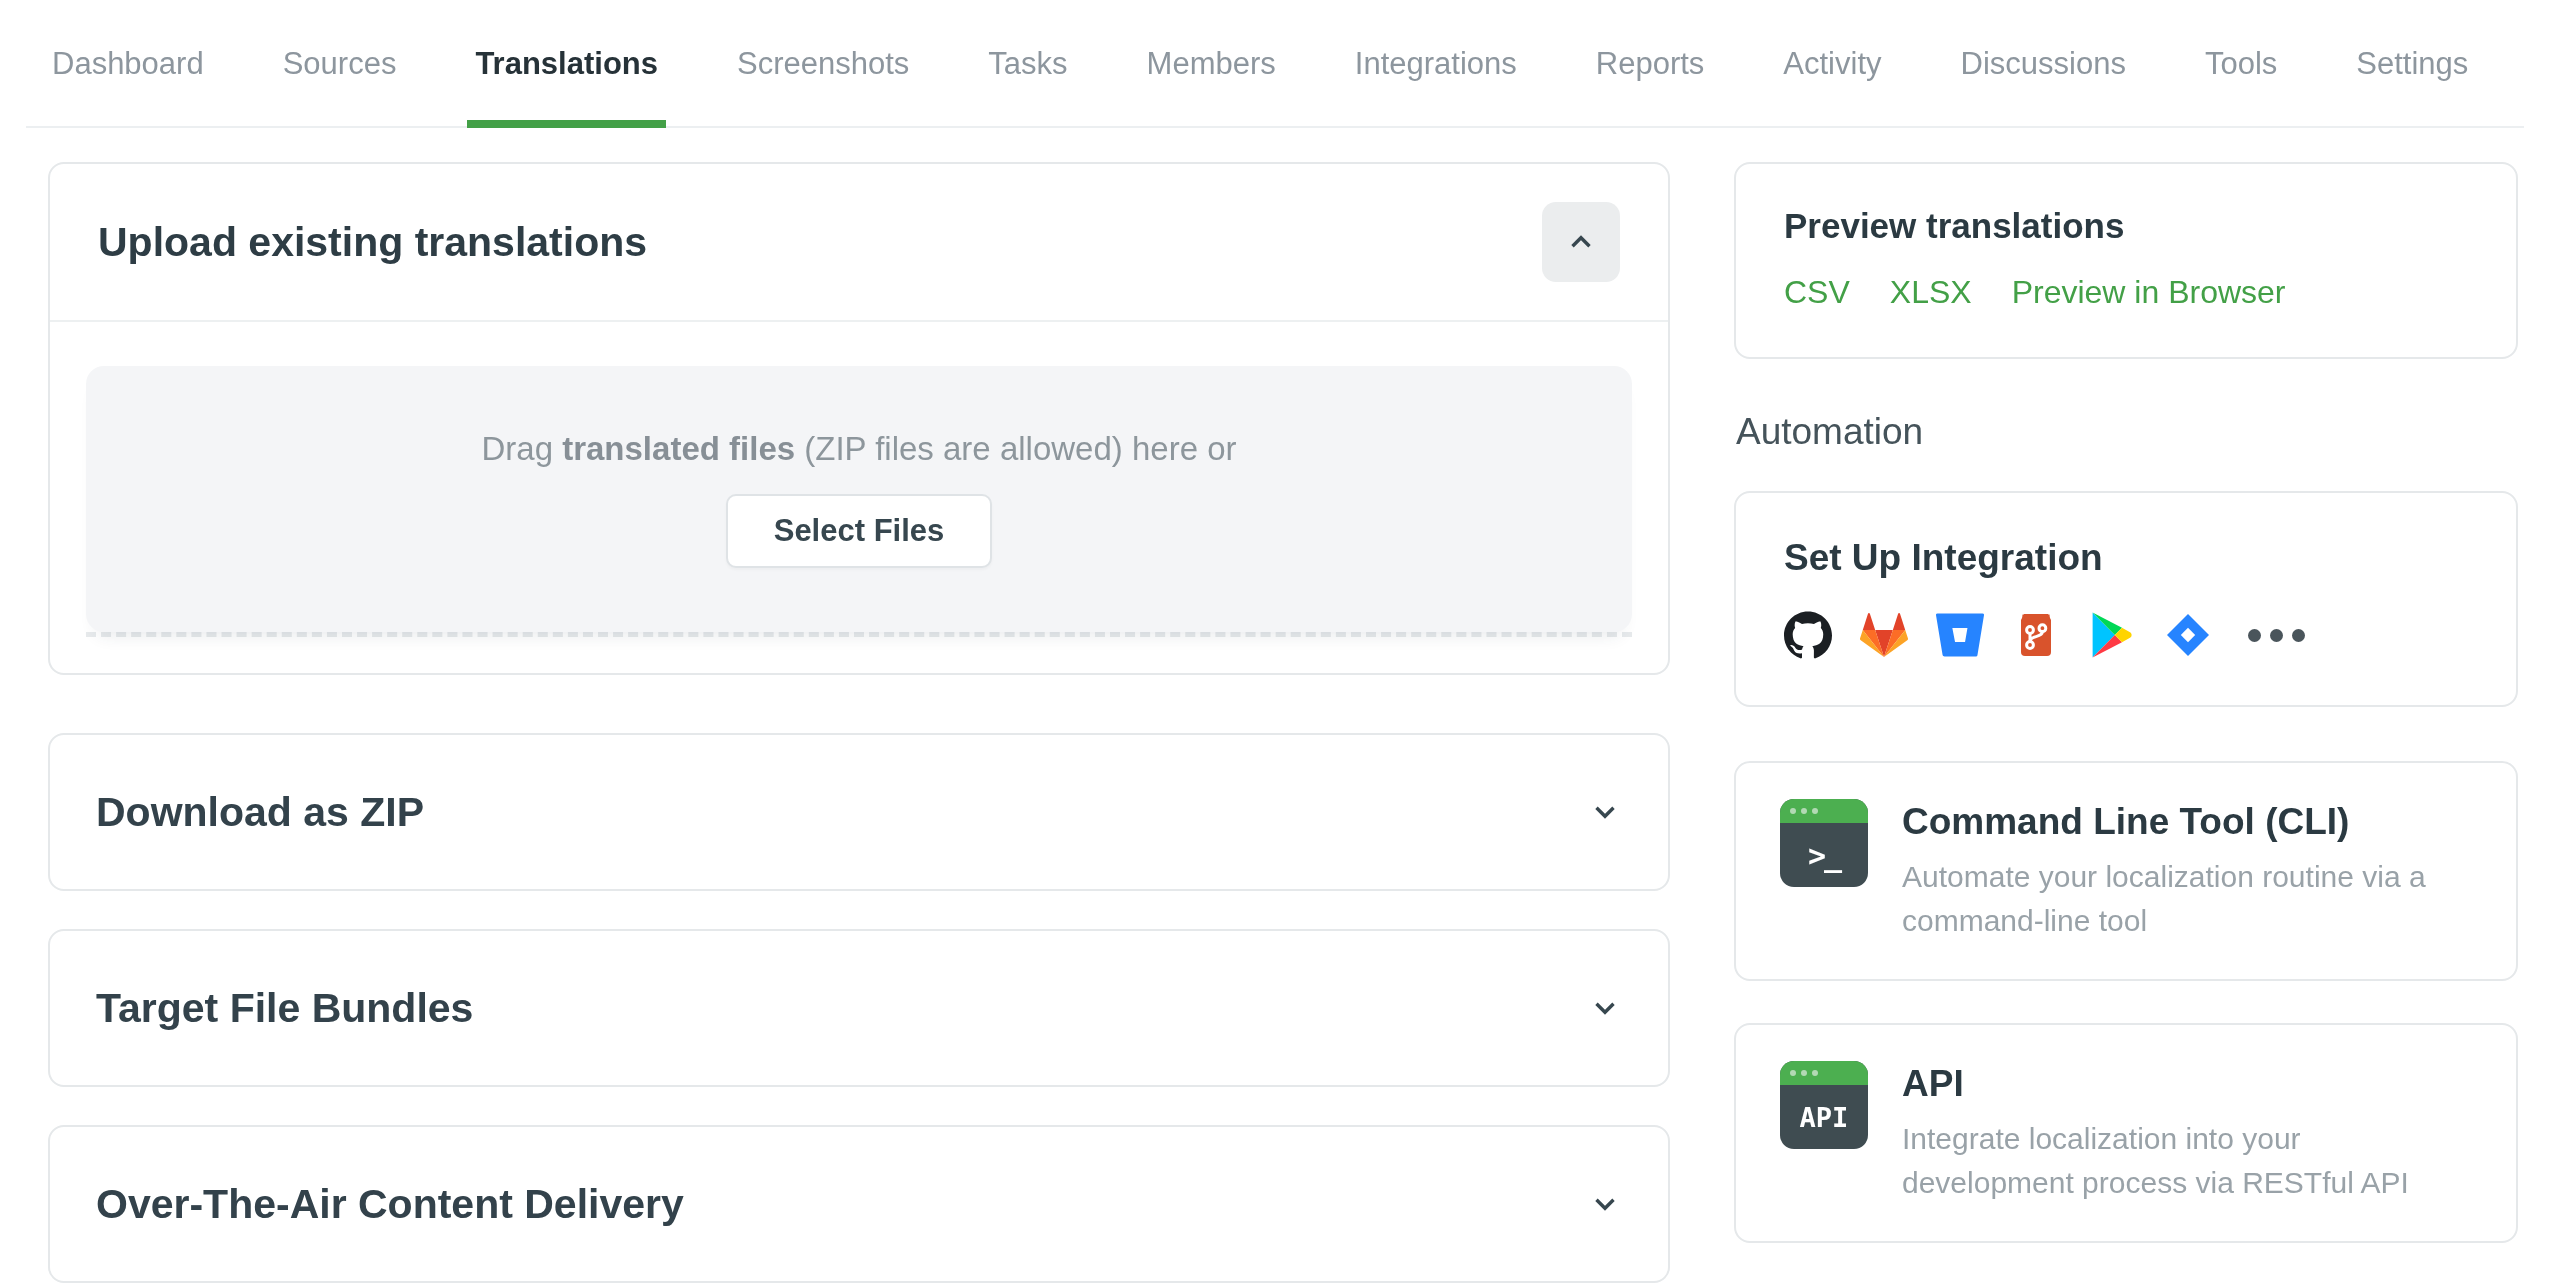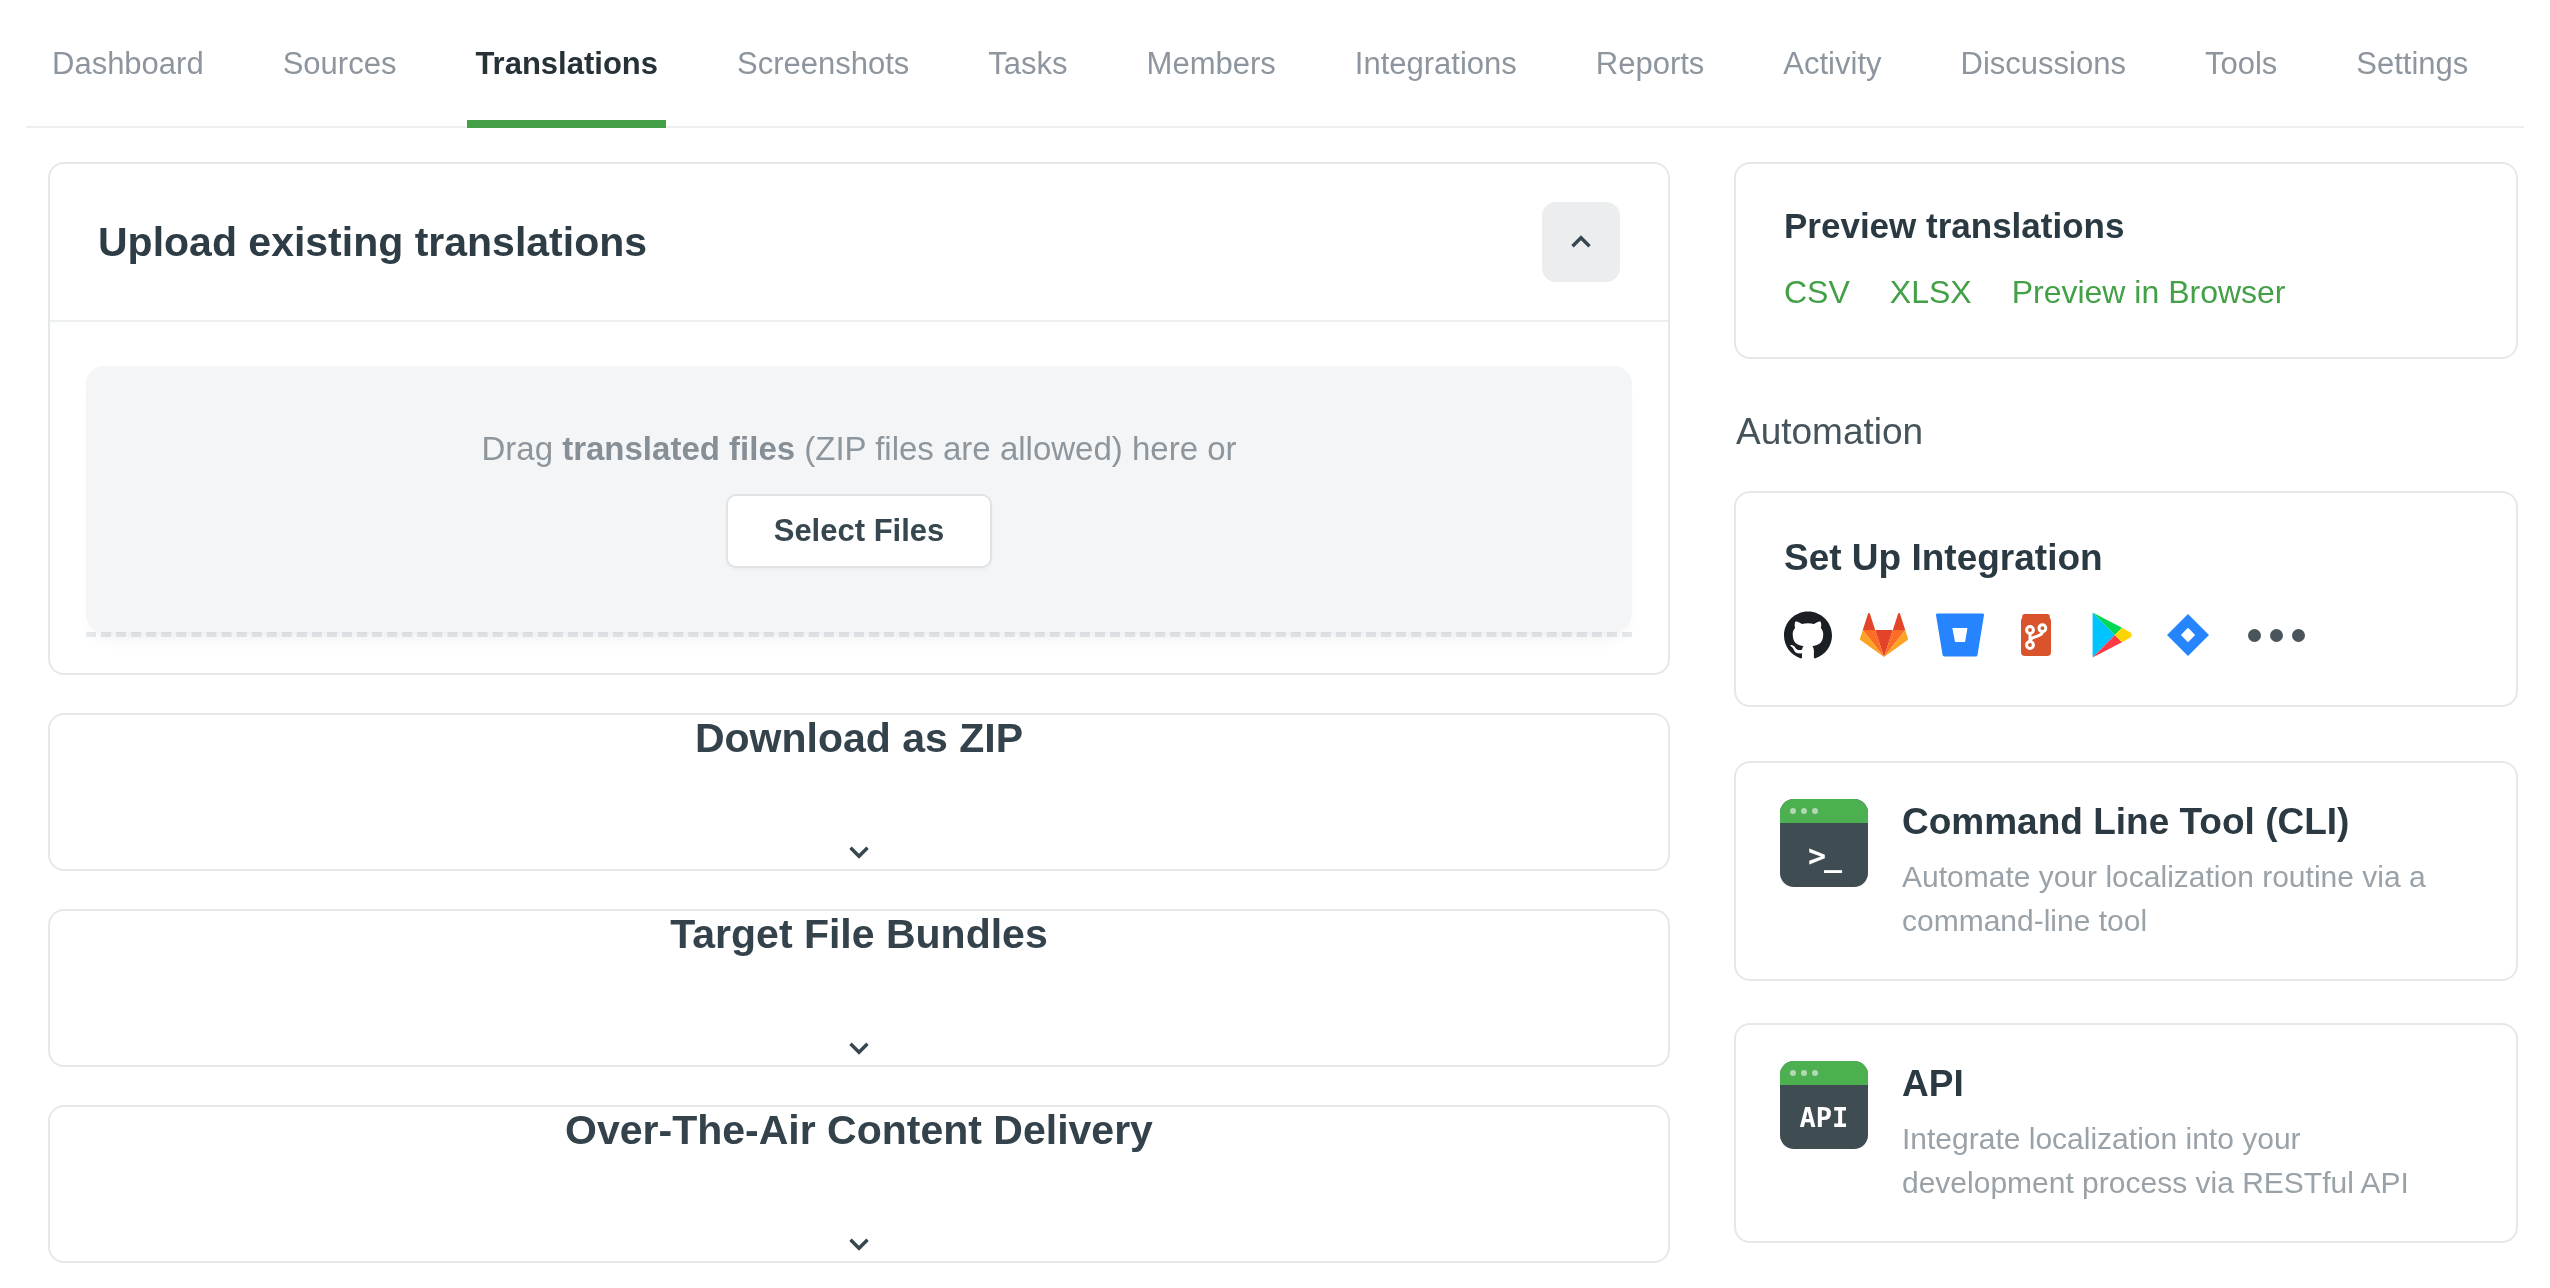--- a/index.html
+++ b/index.html
@@ -16,42 +16,42 @@
     bottom:-2px; height:8px; background:#43a047; }
 
   
   .main { display:flex; align-items:flex-start; padding:34px 32px 0 48px; gap:64px; }
   .col-left { width:1622px; flex:none; }
   .col-right { width:784px; flex:none; }
 
   .card { background:#fff; border:2px solid #e5e8ea; border-radius:16px; }
 
   
-  .upload-card { margin-bottom:38px; }
+  .upload-card { margin-bottom:58px; }
   .upload-header { display:flex; align-items:center; justify-content:space-between;
     padding:38px 48px; }
   .upload-title { font-size:41px; font-weight:700; color:#2e3d45; }
   .collapse-btn { width:78px; height:80px; background:#ebedee; border:none;
     border-radius:14px; display:flex; align-items:center; justify-content:center;
     cursor:pointer; }
   .upload-divider { border-top:2px solid #edf0f1; }
   .upload-body { padding:44px 36px 36px; }
   .dropzone-wrap { border-bottom:5px dashed #e7eaec; }
   .dropzone { height:266px; background:#f4f5f7; border-radius:18px;
     box-shadow:0 14px 18px -12px rgba(40,55,70,.12);
     display:flex; align-items:center; justify-content:center; gap:26px;flex-direction:column; }
   .dropzone-text { font-size:33px; color:#8d969c; }
   .dropzone-text b { font-weight:700; color:#878f96; }
   .select-files-btn { background:#ffffff; border:2px solid #dfe3e6; border-radius:10px;
     padding:17px 46px; font-size:31px; font-weight:700; color:#37474f; cursor:pointer;
     font-family:"Liberation Sans", sans-serif; box-shadow:0 2px 3px rgba(0,0,0,.03); }
 
   
   .section-card { height:158px; margin-bottom:38px; display:flex; align-items:center;
-    justify-content:space-between; padding:0 46px; cursor:pointer;flex-direction:column; }
+    justify-content:space-between; padding:0 46px; cursor:pointer; }
   .section-title { font-size:41px; font-weight:700; color:#33424b; }
 
   .chev { stroke:#37474f; stroke-width:2.4; fill:none; }
 
   
   .preview-card { padding:42px 48px 46px; }
   .preview-title { font-size:35px; font-weight:700; color:#2b3a42; }
   .preview-links { margin-top:28px; display:flex; gap:40px; }
   .green-link { color:#43a047; font-size:32px; cursor:pointer; text-decoration:none; }
 

